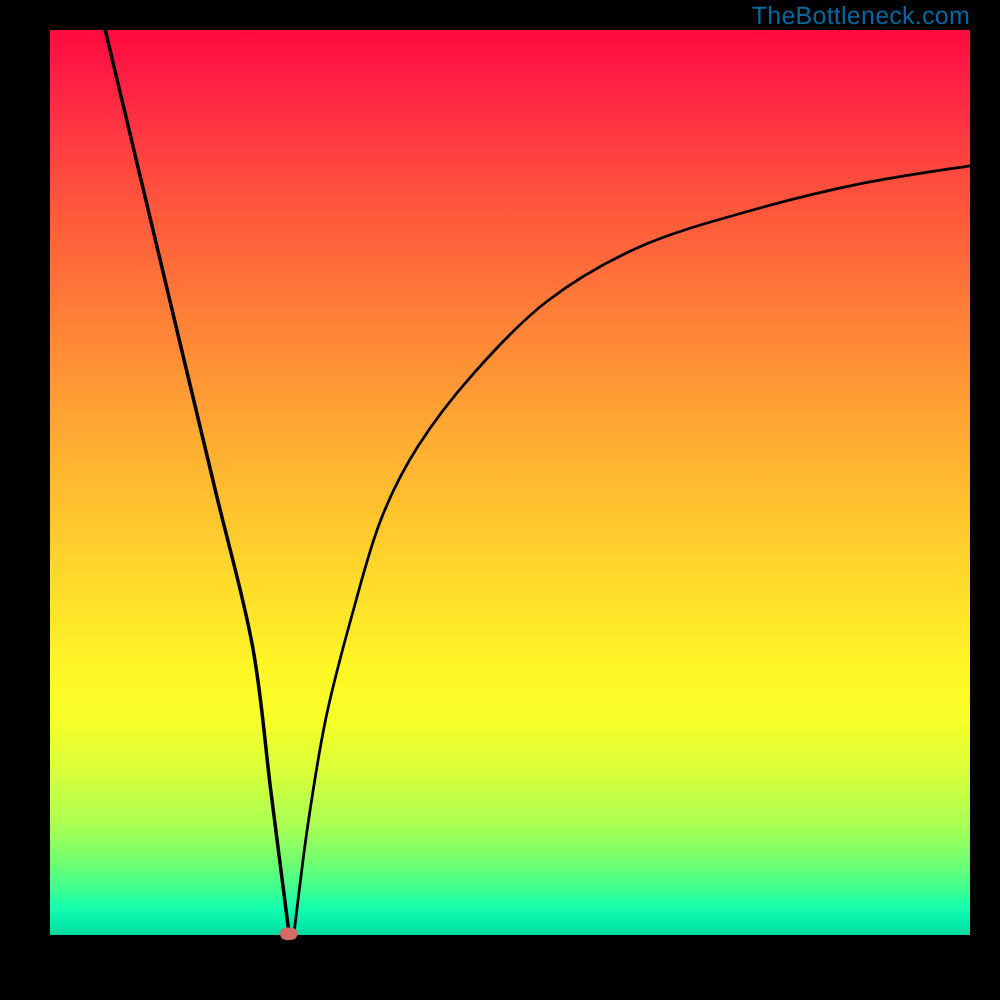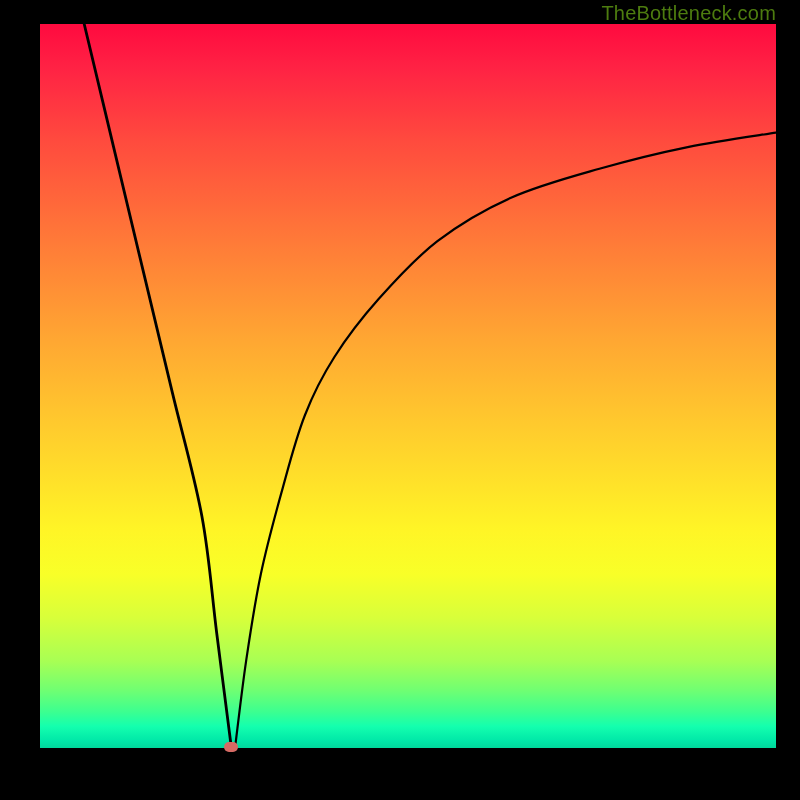--- a/index.html
+++ b/index.html
@@ -40,21 +40,21 @@
       #3cff90 95%,
       #14ffae 97%,
       #00e8a8 99%,
       #00d89c 100%
     );
   }
   .watermark {
     position: absolute;
     top: 2px;
     right: 24px;
-    color: #4d7c0f;
+    color: #0369a1;
     font-size: 20px;
     font-weight: 500;
     letter-spacing: 0.2px;
   }
   svg.curves {
     position: absolute;
     left: 0;
     top: 0;
     width: 736px;
     height: 724px;

